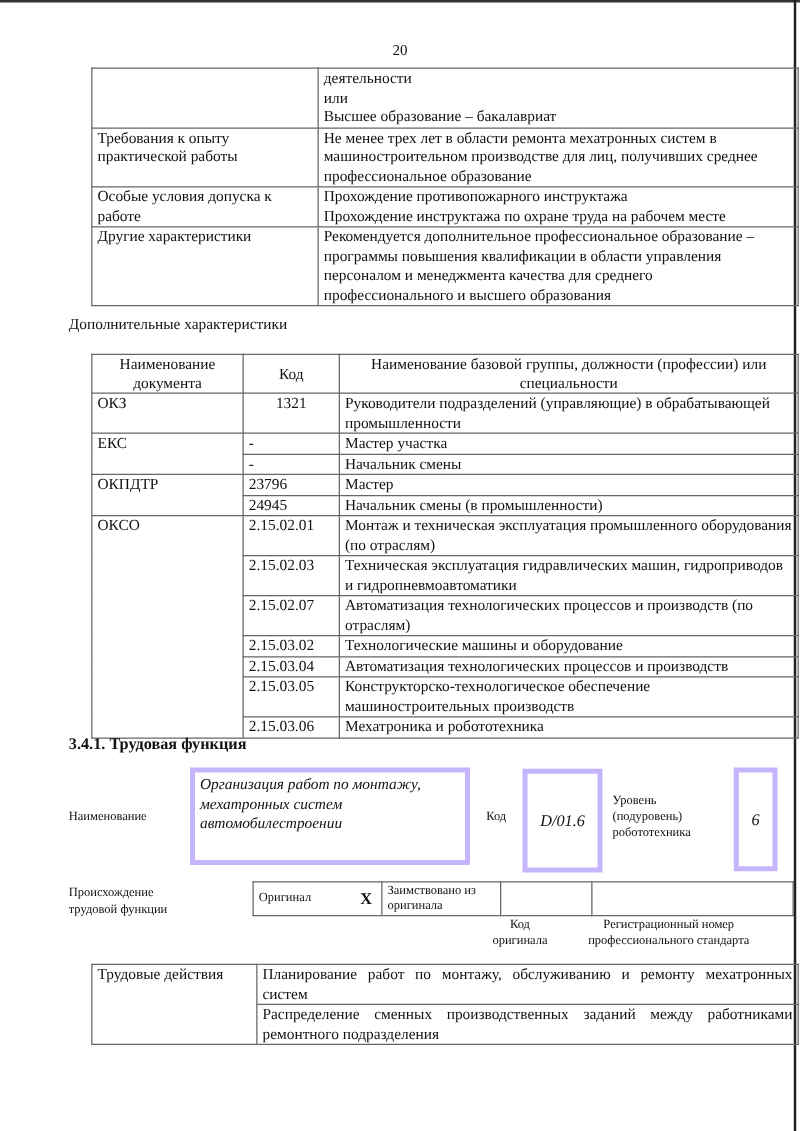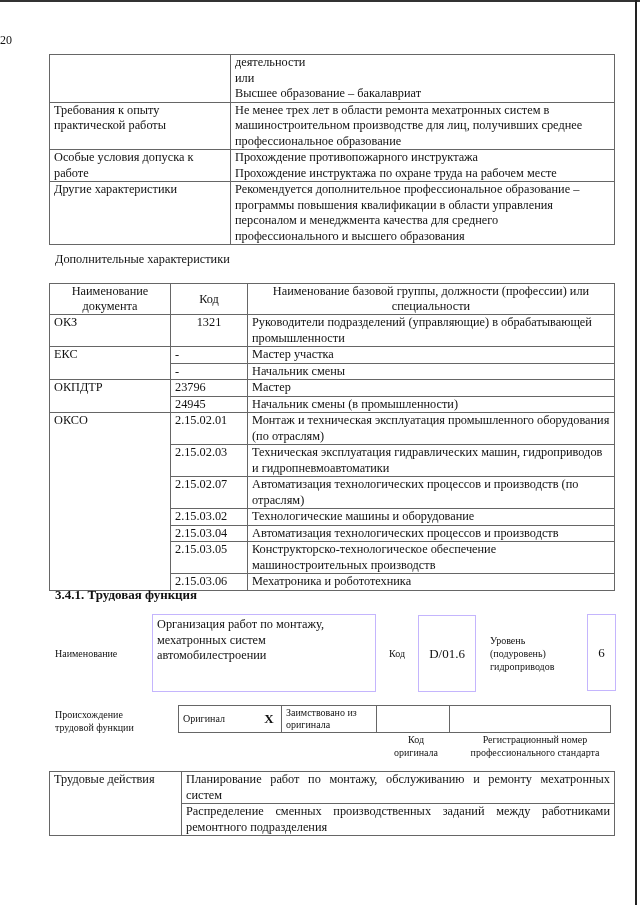--- a/index.html
+++ b/index.html
@@ -3,35 +3,35 @@
   <meta charset="utf-8">
   <style>
     html, body { margin: 0; padding: 0; background: #ffffff; }
     body {
       width: 640px; height: 905px; position: relative; overflow: hidden;
       font-family: "Liberation Serif", "DejaVu Serif", serif;
       color: #111; font-size: 12px;
     }
     .page-edge-top { position: absolute; left: 0; top: 0; width: 640px; height: 2px; background: #333; }
     .page-edge-right { position: absolute; right: 3px; top: 0; width: 2px; height: 905px; background: #222; }
-    .page-num { position: absolute; top: 33px; left: 0; width: 640px; text-align: left; font-size: 12px; }
-    table { border-collapse: collapse; position: absolute; }
+    .page-num { position: absolute; top: 33px; left: 0; width: 640px; text-align: center; font-size: 12px; }
+    table { border-collapse: collapse; position: absolute; margin-left: 24px; }
     td, th { border: 1px solid #666; vertical-align: top; padding: 0 4px; font-weight: normal; line-height: 15.5px; font-size: 12.3px; }
     .t1 { left: 49px; top: 54px; width: 566px; }
     .t1 td.c1 { width: 172px; }
     .line { display: block; }
     .section-label { position: absolute; left: 55px; top: 252px; font-size: 12.3px; }
     .t2 { left: 49px; top: 283px; width: 566px; }
     .t2 th { text-align: center; vertical-align: middle; line-height: 15px; }
     .t2 .c1 { width: 112px; }
     .t2 .c2 { width: 68px; }
     .t2 td.code-center { text-align: center; }
     .heading { position: absolute; left: 55px; top: 587px; font-weight: bold; font-size: 13px; }
     .tf-label { position: absolute; font-size: 10px; }
-    .box { position: absolute; border: 1px solid #c4b5fd; }
+    .box { position: absolute; border: 4px solid #c4b5fd; font-style: italic; }
     .name-box { left: 152px; top: 614px; width: 224px; height: 78px; padding: 2px 4px; font-size: 12.3px; line-height: 15.5px; box-sizing: border-box; }
     .code-box { left: 418px; top: 615px; width: 56px; height: 75px; font-size: 13px; display: flex; align-items: center; justify-content: center; text-align: center; }
     .level-box { left: 587px; top: 614px; width: 27px; height: 75px; font-size: 13px; display: flex; align-items: center; justify-content: center; }
     .lvl-label { position: absolute; left: 490px; top: 634px; width: 90px; text-align: left; font-size: 10px; line-height: 13px; }
     .origin-table { left: 178px; top: 705px; }
     .origin-table td { height: 26px; padding: 0 4px; vertical-align: middle; font-size: 10px; line-height: 12px; }
     .origin-table .x { font-size: 13px; font-weight: bold; text-align: center; width: 16px; }
     .sub-label { position: absolute; text-align: center; font-size: 10px; line-height: 13px; }
     .t3 { left: 49px; top: 771px; width: 566px; }
     .t3 td.c1 { width: 123px; }
@@ -160,21 +160,21 @@
 <div class="box name-box">
   <span class="line">Организация работ по монтажу,</span>
   <span class="line">мехатронных систем</span>
   <span class="line">автомобилестроении</span>
 </div>
 <div class="tf-label" style="left:389px; top:648px;">Код</div>
 <div class="box code-box">D/01.6</div>
 <div class="lvl-label">
   <span class="line">Уровень</span>
   <span class="line">(подуровень)</span>
-  <span class="line">гидроприводов</span>
+  <span class="line">робототехника</span>
 </div>
 <div class="box level-box">6</div>
 
 <div class="tf-label" style="left:55px; top:708px; line-height:13px;">
   <span class="line">Происхождение</span>
   <span class="line">трудовой функции</span>
 </div>
 <table class="origin-table">
   <tbody>
       <tr>

